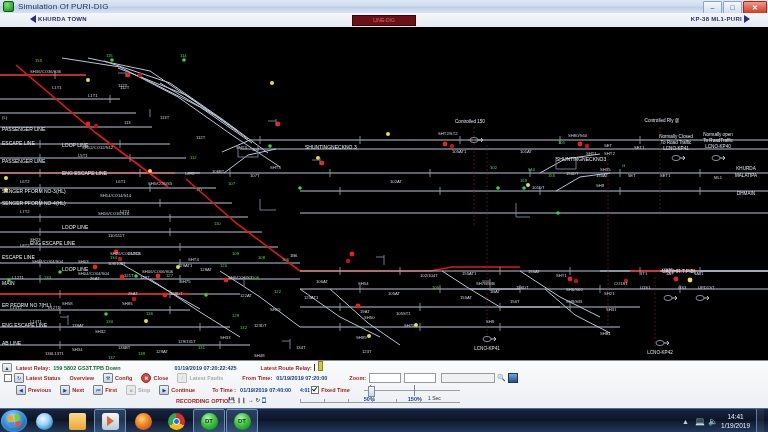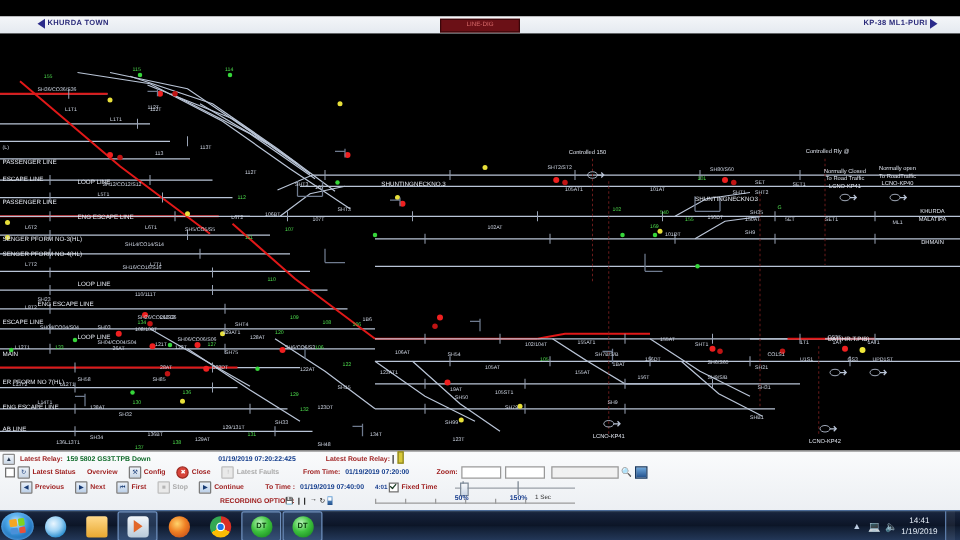--- a/index.html
+++ b/index.html
@@ -103,20 +103,29 @@
   #tray{margin-left:auto;display:flex;align-items:center;gap:4px;padding-right:4px;}
   #tray .tr-ico{width:9px;height:9px;opacity:.9;}
   #clock{color:#e9f1fb;font-size:6.5px;text-align:center;line-height:9px;padding-right:2px;}
   #showdesk{width:7px;height:24px;border-left:1px solid #5b7ba8;background:rgba(255,255,255,.06);}
 </style>
 </head>
 <body>
 
 <div id="app">
 
+  <div id="titlebar">
+    <span class="tb-icon"></span>
+    <span class="tb-text">Simulation Of PURI-DIG</span>
+    <div id="winbtns">
+      <div>–</div>
+      <div>□</div>
+      <div class="close">✕</div>
+    </div>
+  </div>
 
   <div id="headerstrip">
     <div class="hdr-left">
       <span class="arrow-l"></span>
       <span class="hdr-label">KHURDA TOWN</span>
     </div>
     <div id="hdr-badge">
       <span>LINE-DIG</span>
     </div>
     <div class="hdr-right">

